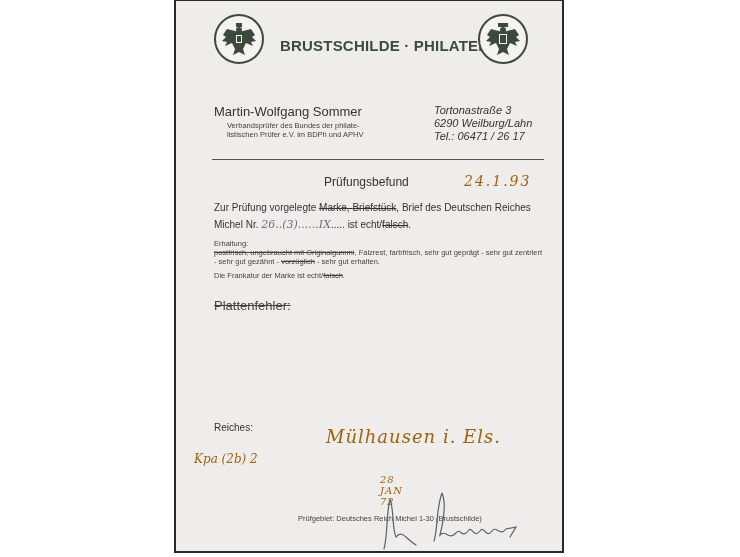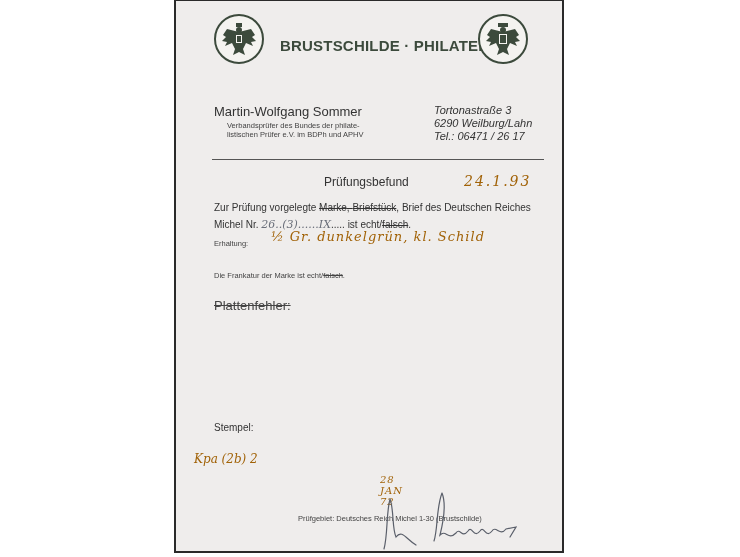--- a/index.html
+++ b/index.html
@@ -202,29 +202,32 @@
   <div class="divider"></div>
 
   <div class="abs doc-title">Prüfungsbefund</div>
   <div class="abs hand doc-date">24.1.93</div>
 
   <div class="abs para">
     <span>Zur Prüfung vorgelegte </span><span class="strike">Marke</span><span class="strike">, </span><span class="strike">Briefstück</span><span>, Brief des Deutschen Reiches Michel Nr. </span><span class="fill">26..(3)......IX</span><span>..... ist echt/</span><span class="strike">falsch</span><span>.</span>
   </div>
 
   <div class="abs condition-label">Erhaltung:</div>
-  <div class="abs hand condition-hand">½ Gr. dunkelgrün, kl. Schild</div>
+  <div class="abs condition-text">
+    <span class="strike">postfrisch, ungebraucht mit Originalgummi</span><span>, Falzrest, farbfrisch, sehr gut geprägt - sehr gut zentriert - sehr gut gezähnt - </span><span class="strike">vorzüglich</span><span> - sehr gut erhalten.</span>
+  </div>
 
   <div class="abs cancel-text">
     <span>Die Frankatur der Marke ist echt/</span><span class="strike">falsch</span><span>.</span>
   </div>
 
   <div class="abs plate-label strike">Plattenfehler:</div>
 
-  <div class="abs stamp-label">Stempel:</div>
+  <div class="abs stamp-label">Reiches:</div>
+  <div class="abs hand stamp-hand">Mülhausen i. Els.</div>
   <div class="abs hand stamp-date">28
 JAN
 72</div>
   <div class="abs hand side-note">Kpa (2b) 2</div>
 
   <div class="abs footer-text">Prüfgebiet: Deutsches Reich Michel 1-30 (Brustschilde)</div>
 
   <svg class="abs signature" viewBox="0 0 190 64">
     <g fill="none" stroke="#5a5f6a" stroke-width="1.2" stroke-linecap="round">
       <path d="M14 10 C10 25, 12 45, 8 60 M14 10 C18 20, 16 40, 20 48 C26 40, 30 50, 40 56"></path>

